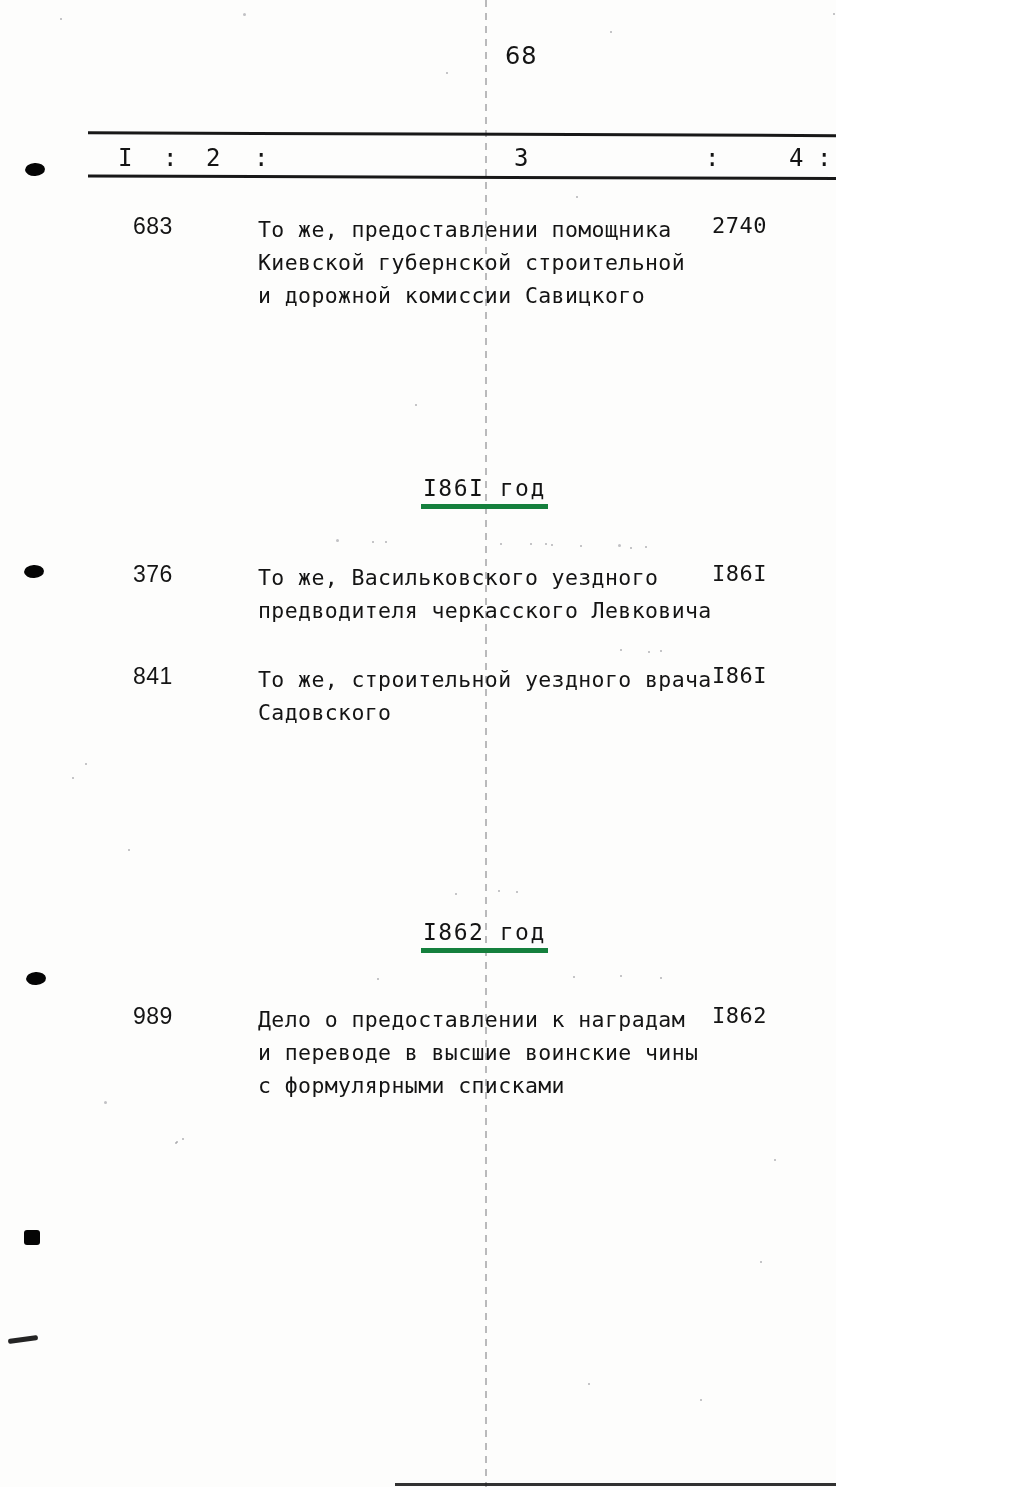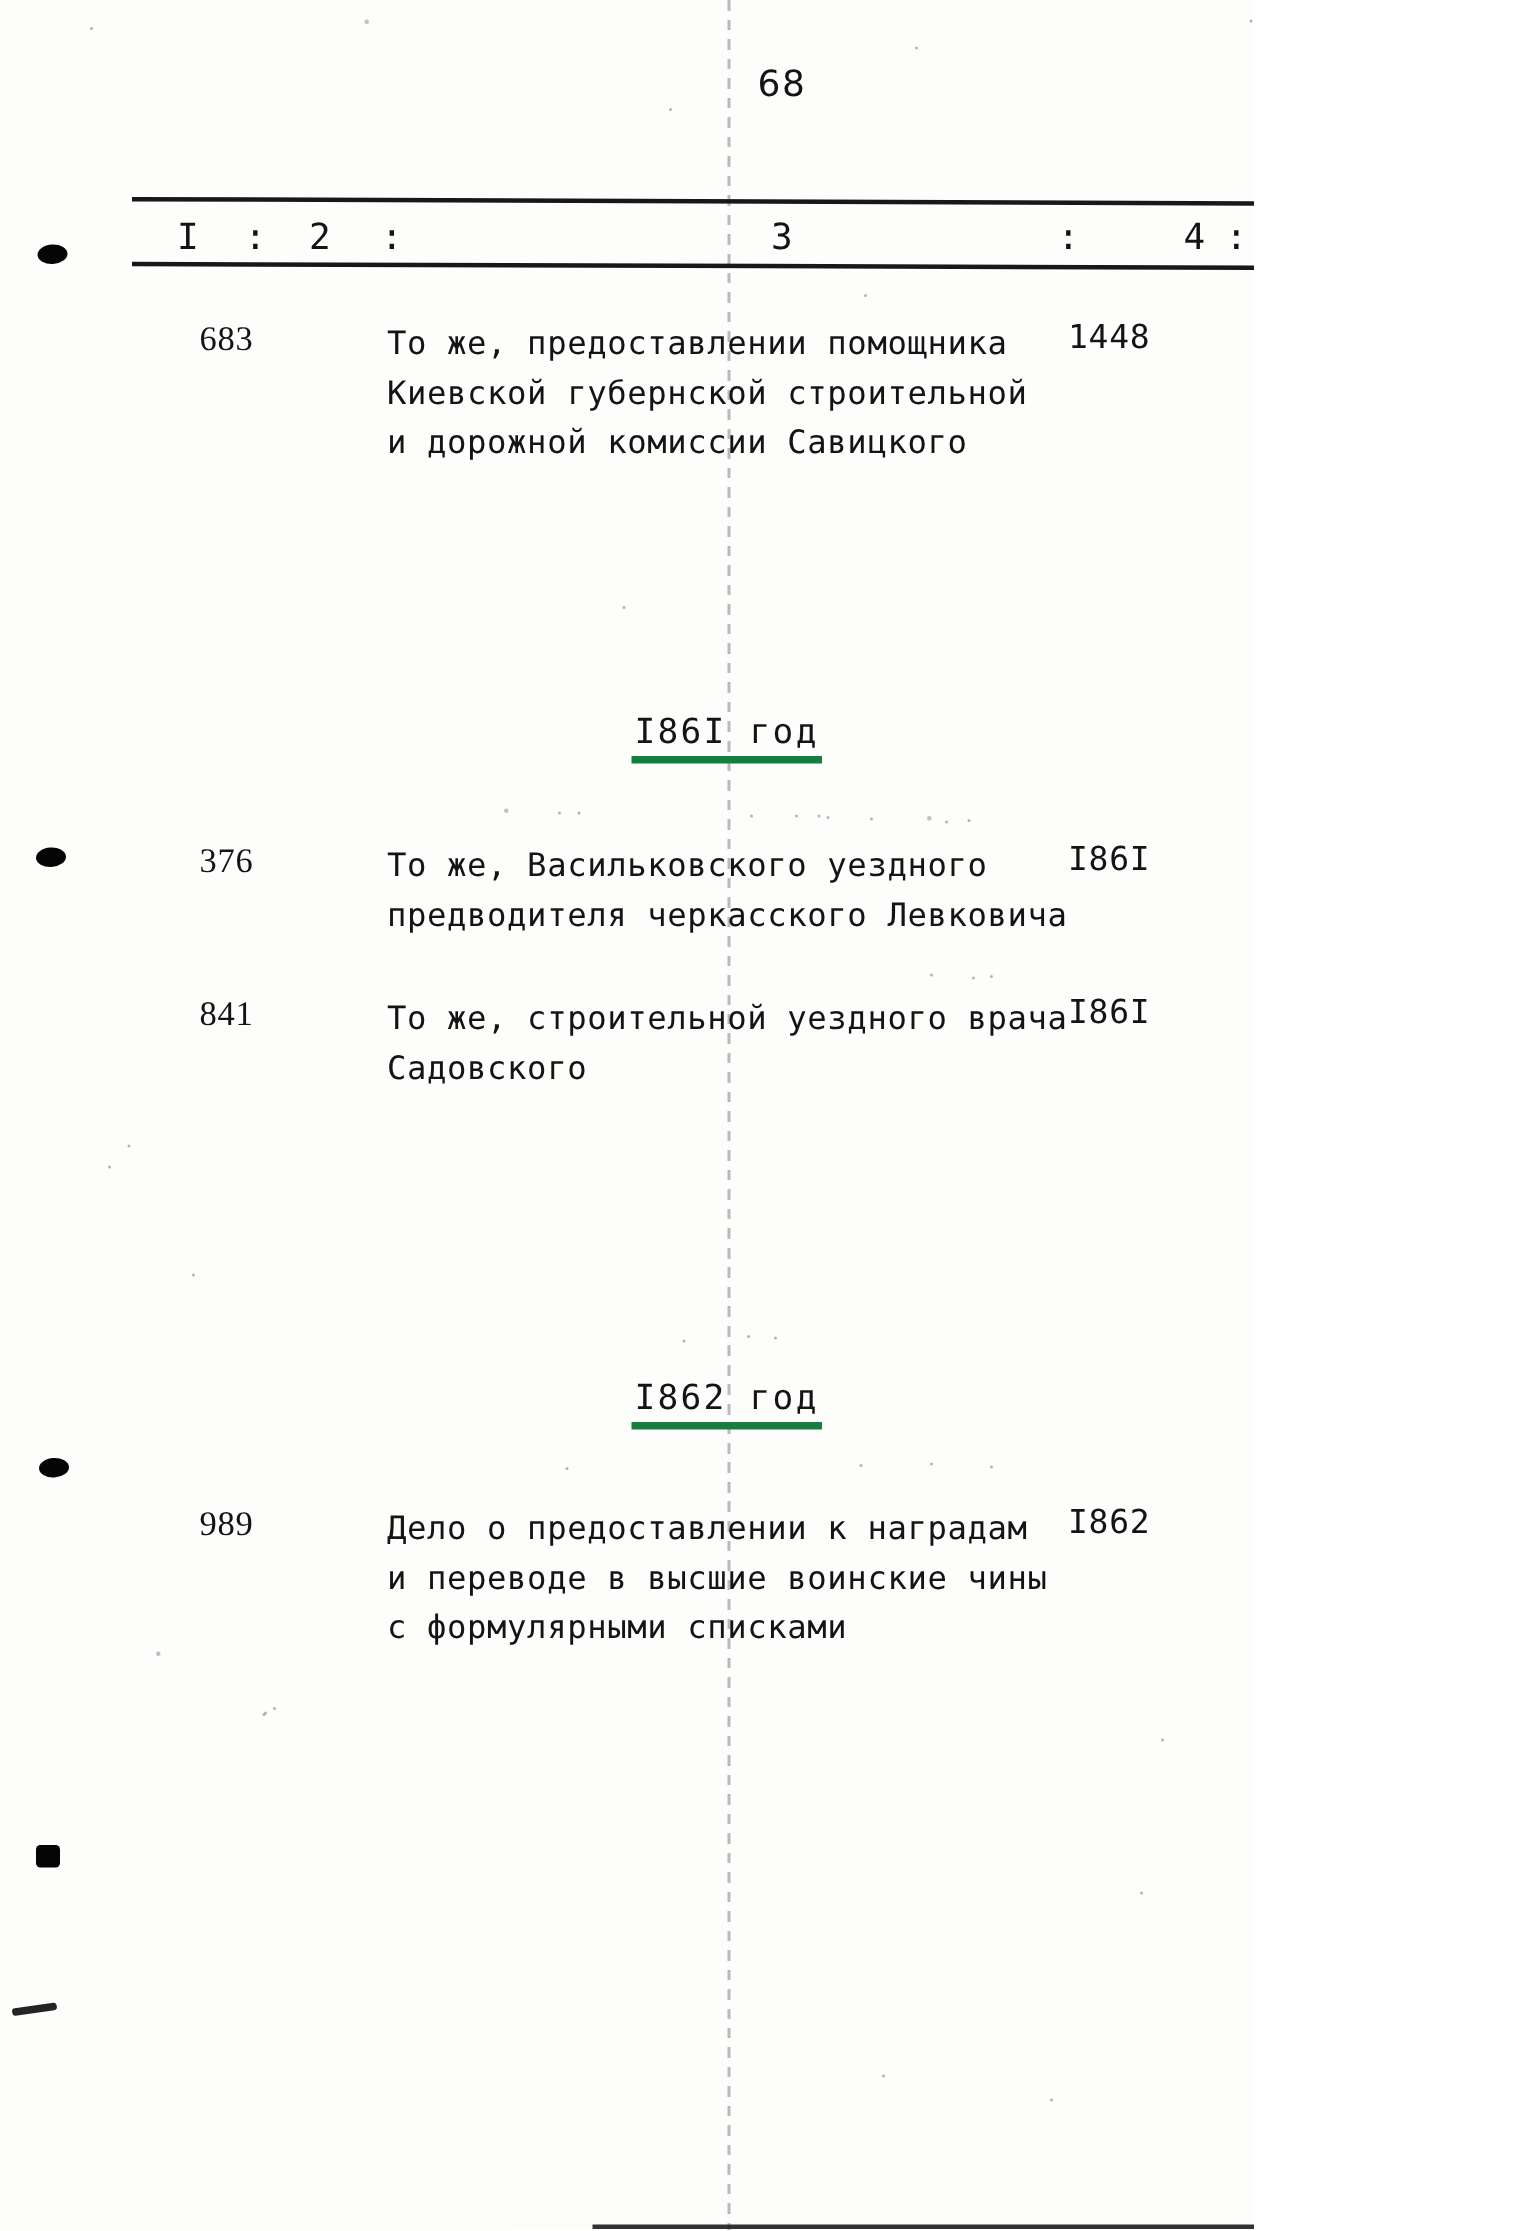--- a/index.html
+++ b/index.html
@@ -110,21 +110,21 @@
     letter-spacing: 1px;
   }
 
   
   .row { position: absolute; }
   .row .num {
     position: absolute;
     left: 0;
     top: 0;
     font-size: 23px;
-    font-family: Liberation Serif, serif;
+    font-family: Liberation Sans, sans-serif;
     letter-spacing: 0.5px;
     white-space: nowrap;
   }
   .row .desc {
     position: absolute;
     left: 125px;
     top: 0;
     width: 470px;
     font-size: 21.5px;
     line-height: 33px;
@@ -176,21 +176,21 @@
   <div class="col-head" style="left:817px;">:</div>
   <div class="col-head" style="left:881px;">5</div>
   <div class="col-head" style="left:910px;">:</div>
   <div class="col-head" style="left:944px;">6</div>
 
   <div class="row" style="left:133px; top:213px;">
     <div class="num">683</div>
     <div class="desc">То же, предоставлении помощника
 Киевской губернской строительной
 и дорожной комиссии Савицкого</div>
-    <div class="year">1448</div>
+    <div class="year">2740</div>
   </div>
 
   <div class="year-heading" style="left:421px; top:475px;">
     <span class="ul">I86I год</span>
   </div>
 
   <div class="row" style="left:133px; top:561px;">
     <div class="num">376</div>
     <div class="desc">То же, Васильковского уездного
 предводителя черкасского Левковича</div>

